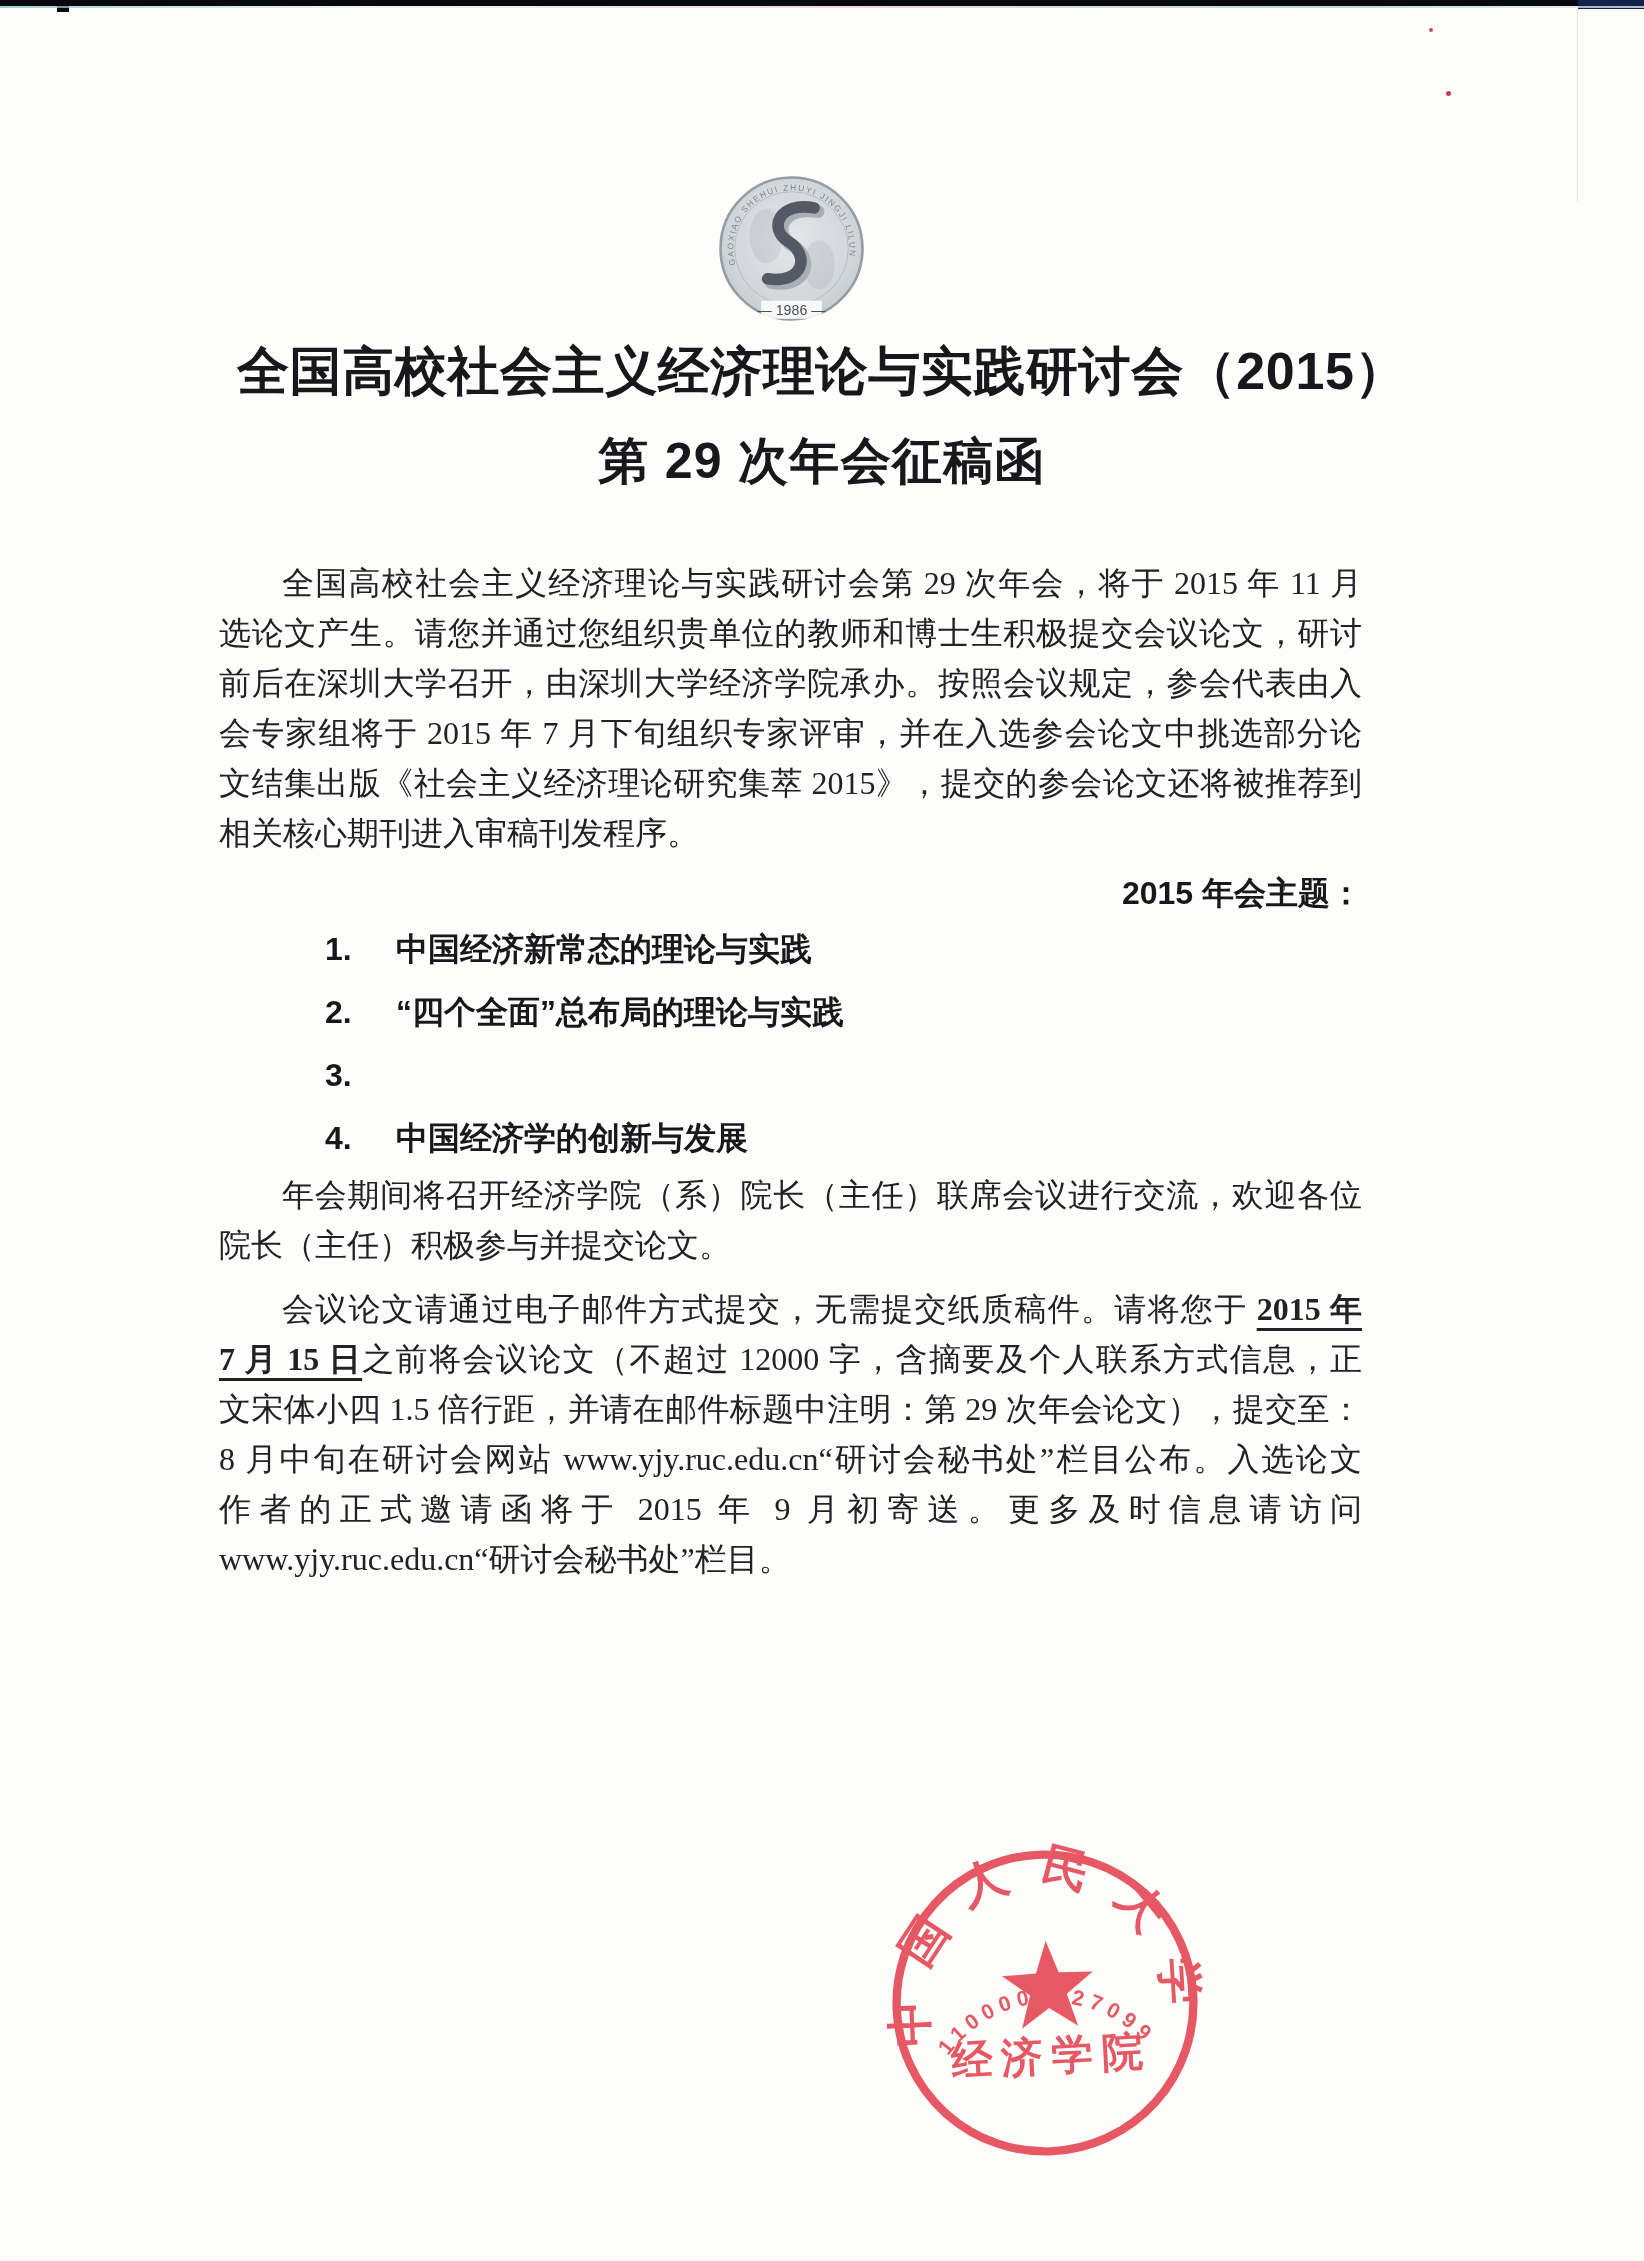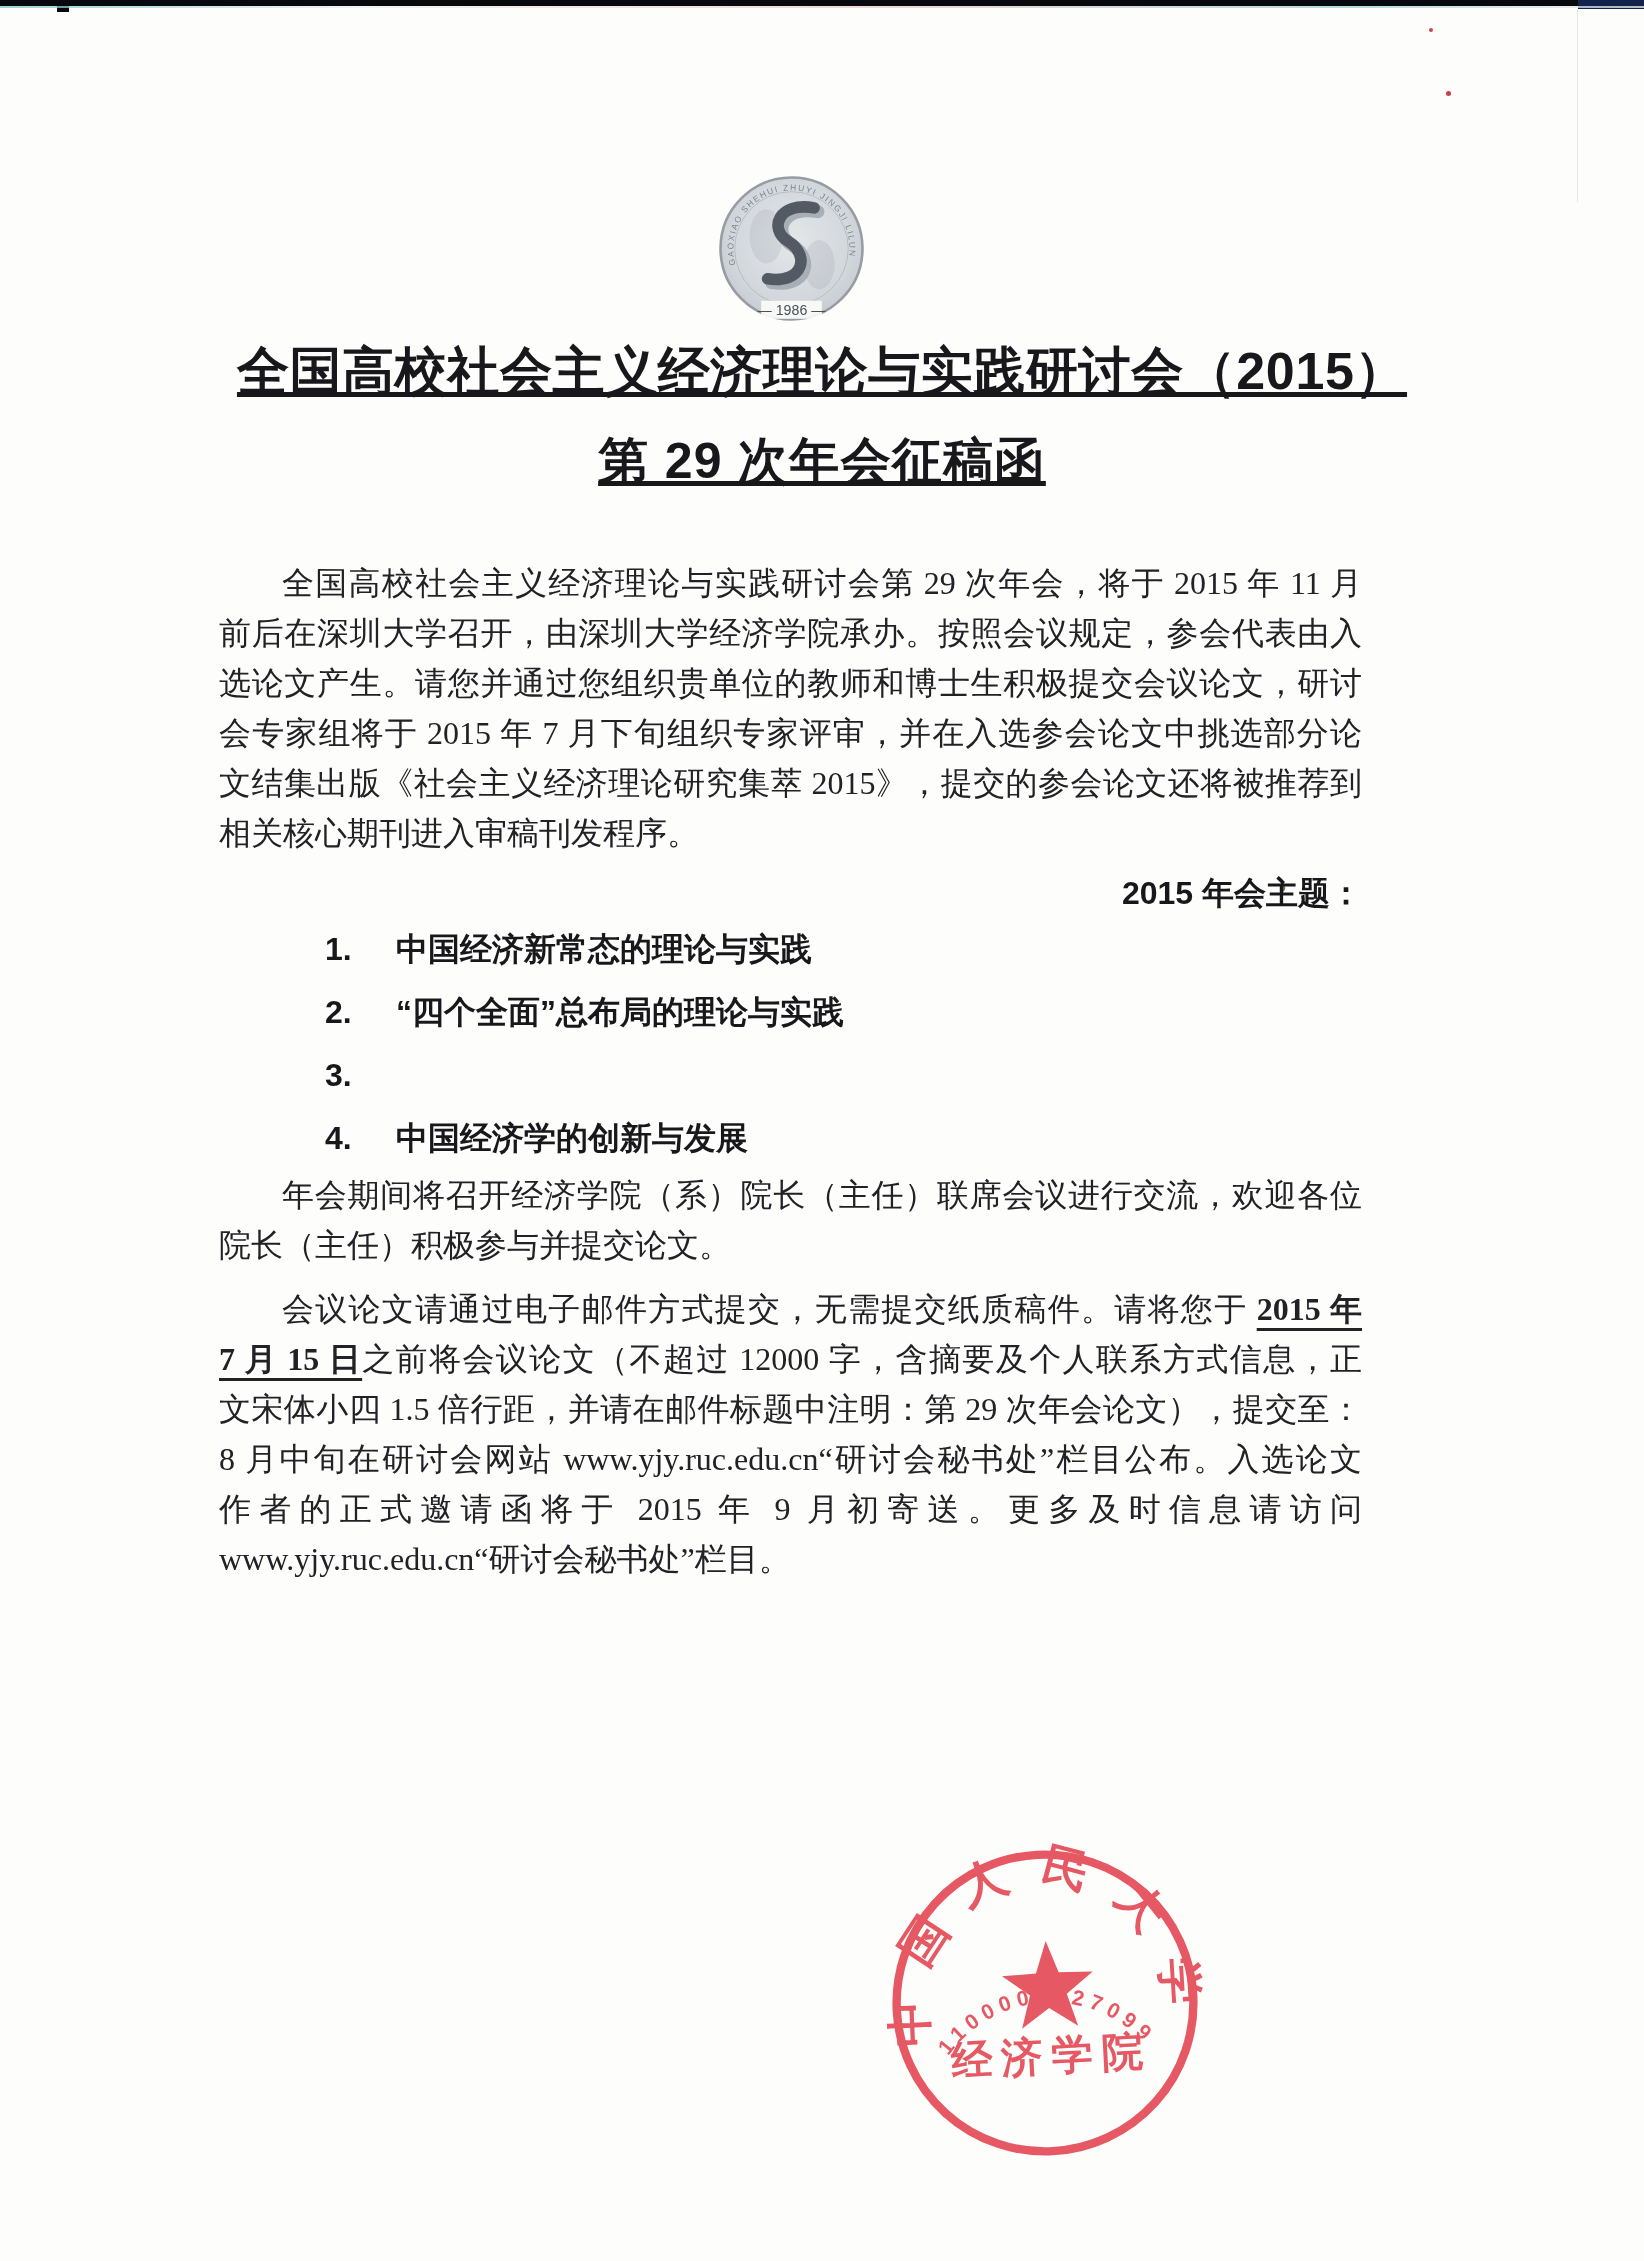--- a/index.html
+++ b/index.html
@@ -16,21 +16,21 @@
   .scan-vline{position:absolute;top:9px;left:1577px;width:1.3px;height:193px;background:#e3e7ea;}
   .speck{position:absolute;border-radius:50%;}
   .speck1{left:1429px;top:28px;width:3.9px;height:3.9px;background:#cf4750;}
   .speck2{left:1446px;top:91px;width:5.2px;height:5.2px;background:#c23f4b;}
   .pen-mark{position:absolute;left:1277px;top:878px;font-size:31px;color:#70704a;
     font-family:"Liberation Serif",serif;transform:rotate(6deg);}
   
   .logo{position:absolute;left:716px;top:173px;width:151px;height:151px;}
   
   .title1,.title2{position:absolute;left:0;width:1644px;text-align:center;
-    font-family:"Liberation Sans","DejaVu Sans",sans-serif;font-weight:700;color:#17171c;text-decoration:underline;}
+    font-family:"Liberation Sans","DejaVu Sans",sans-serif;font-weight:700;color:#17171c;}
   .title1{top:337px;font-size:52px;letter-spacing:0.6px;}
   .title2{top:428px;font-size:50px;letter-spacing:1.3px;}
   
   .content{position:absolute;left:219px;top:558px;width:1143px;font-size:32px;}
   .bl{height:50px;line-height:50px;overflow:visible;}
   .jl{text-align:justify;text-align-last:justify;}
   .ll{text-align:left;text-align-last:left;}
   .indent{text-indent:63px;}
   .bu{font-weight:700;text-decoration:underline;text-decoration-thickness:2.6px;text-underline-offset:8.4px;}
   .theme-heading{height:50px;line-height:50px;padding-left:68px;margin-top:10px;
@@ -87,22 +87,22 @@
     <rect x="70" y="198" width="94" height="28" fill="#fdfdfb" opacity="0.9"></rect>
     <text x="117" y="220" font-size="22" text-anchor="middle" fill="#4a5058" font-family="&quot;Liberation Serif&quot;,serif">— 1986 —</text>
   </svg>
 
   <div class="title1">全国高校社会主义经济理论与实践研讨会（2015）</div>
   <div class="title2">第 29 次年会征稿函</div>
 
   <div class="content">
 
     <div class="bl jl indent">全国高校社会主义经济理论与实践研讨会第 29 次年会，将于 2015 年 11 月</div>
+    <div class="bl jl">选论文产生。请您并通过您组织贵单位的教师和博士生积极提交会议论文，研讨</div>
     <div class="bl jl">前后在深圳大学召开，由深圳大学经济学院承办。按照会议规定，参会代表由入</div>
-    <div class="bl jl">选论文产生。请您并通过您组织贵单位的教师和博士生积极提交会议论文，研讨</div>
     <div class="bl jl">会专家组将于 2015 年 7 月下旬组织专家评审，并在入选参会论文中挑选部分论</div>
     <div class="bl jl">文结集出版《社会主义经济理论研究集萃 2015》，提交的参会论文还将被推荐到</div>
     <div class="bl ll">相关核心期刊进入审稿刊发程序。</div>
 
     <div class="theme-heading">2015 年会主题：</div>
 
     <div class="theme">
       <span class="tnum">1.</span>
       <span>中国经济新常态的理论与实践</span>
     </div>

